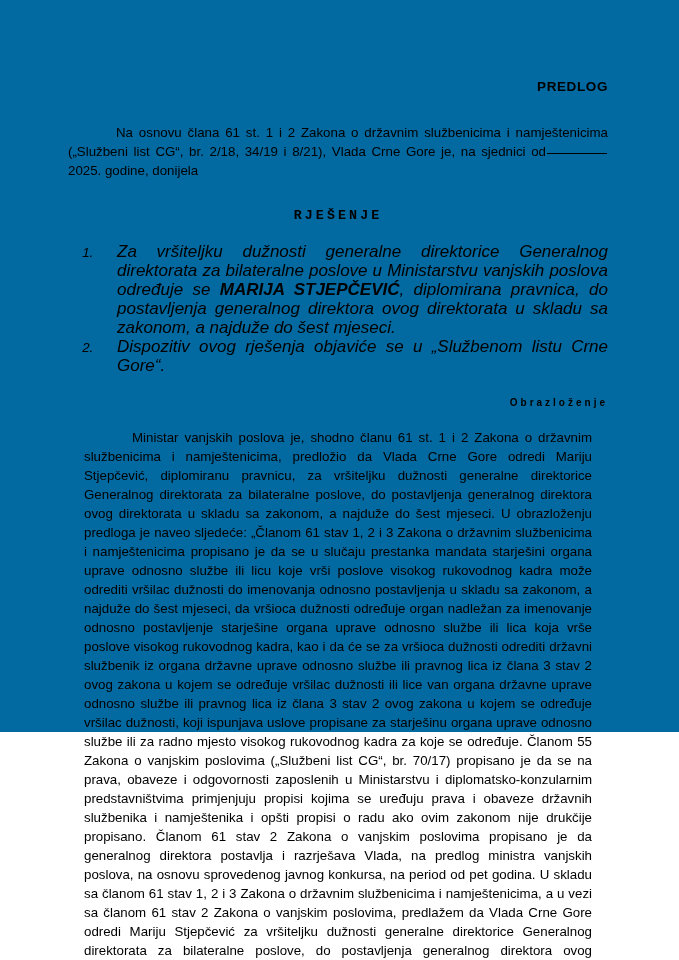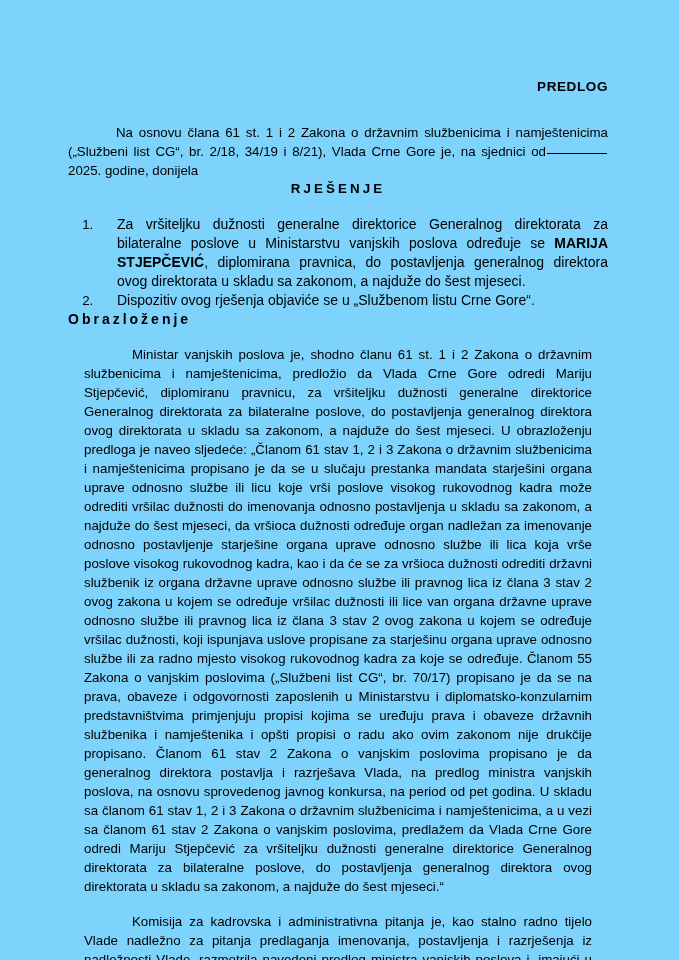--- a/index.html
+++ b/index.html
@@ -11,22 +11,22 @@
     width: 679px;
     height: 960px;
     overflow: hidden;
     font-family: "Liberation Sans", sans-serif;
     color: #000000;
     -webkit-font-smoothing: antialiased;
   }
   .page {
     position: relative;
     width: 679px;
-    height: 960px;
-    background: #7dd3fc;
+    height: 732px;
+    background: #0369a1;
     box-sizing: border-box;
     padding: 0 71px 0 68px;
   }
   .doc-label {
     text-align: right;
     font-size: 13.5px;
     font-weight: bold;
     letter-spacing: 0.6px;
     padding-top: 79px;
     line-height: 16px;
@@ -42,51 +42,55 @@
     padding-left: 48px;
   }
   .blank-line {
     display: inline-block;
     width: 60px;
     border-bottom: 1.3px solid #000;
     vertical-align: 2px;
     margin: 0 1px;
   }
   .title-block {
+    margin-top: 27px;
     text-align: center;
     font-weight: bold;
     font-size: 13.3px;
     line-height: 17.5px;
+    font-family: Liberation Mono, monospace;
   }
   .title-main {
     letter-spacing: 3.1px;
     margin-bottom: 1px;
   }
   .title-sub {
     letter-spacing: 0.05px;
   }
   ol.items {
     margin: 17px 0 0 0;
     padding: 0 0 0 29px;
-    font-size: 14px;
+    font-size: 17px;
     line-height: 19px;
+    font-style: italic;
   }
   ol.items > li {
     text-align: justify;
     text-justify: inter-word;
     padding-left: 20px;
     margin-bottom: 0;
   }
   ol.items > li::marker {
     font-size: 13.3px;
   }
   .section-heading {
-    text-align: left;
+    margin-top: 18px;
+    text-align: right;
     font-weight: bold;
-    font-size: 14px;
+    font-size: 10px;
     letter-spacing: 3.0px;
     line-height: 19px;
   }
   .body-copy {
     margin-top: 11px;
     font-size: 13.3px;
     line-height: 19px;
     text-align: justify;
     text-justify: inter-word;
   }

